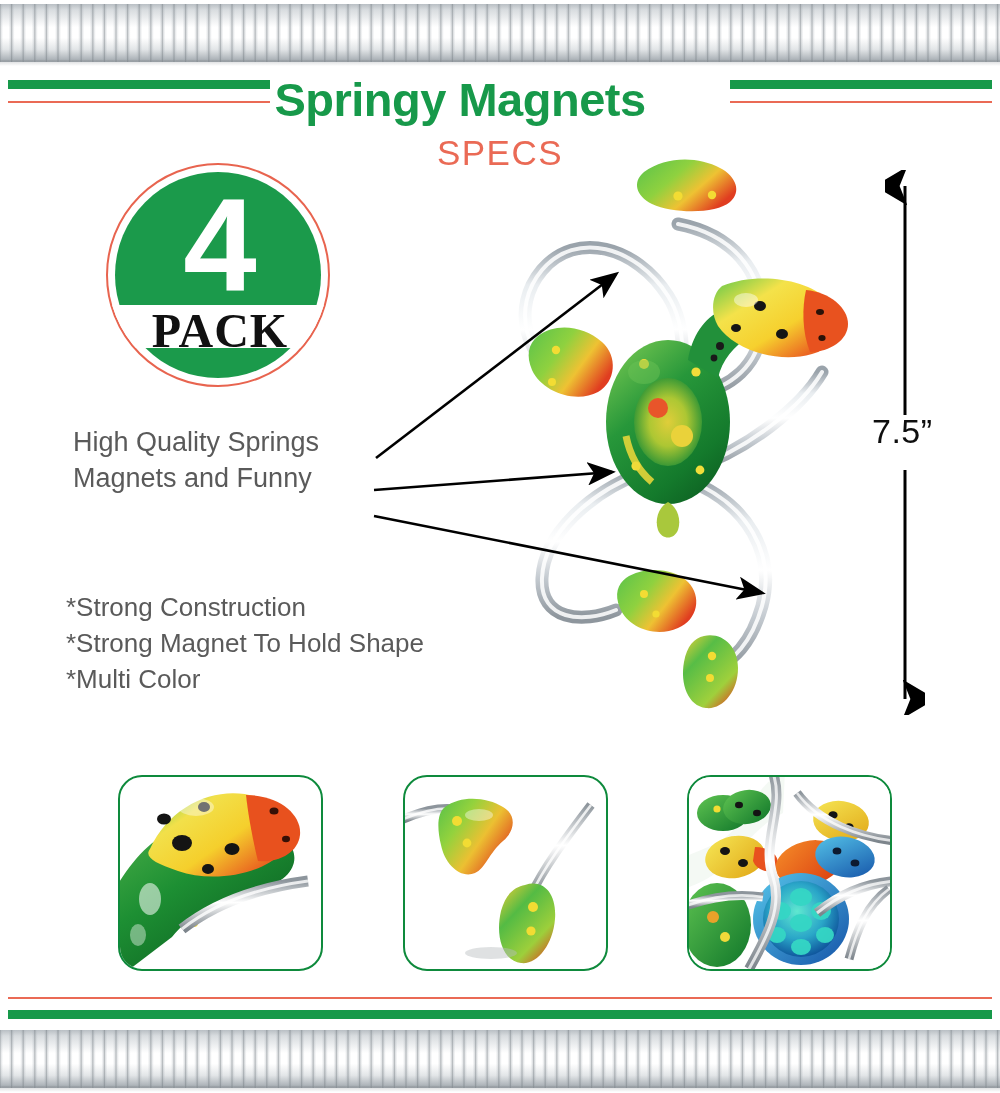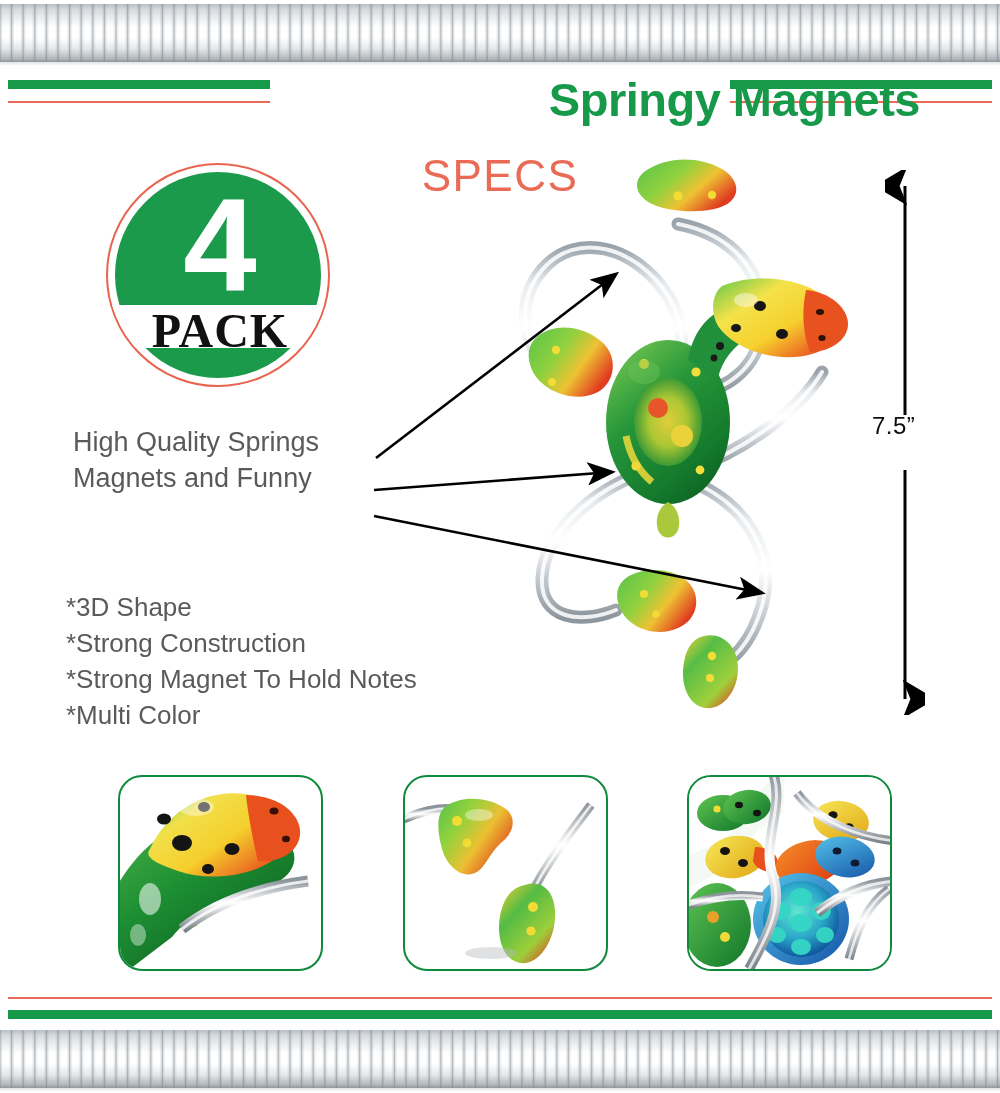--- a/index.html
+++ b/index.html
@@ -69,36 +69,35 @@
   .hdr-green-right { left: 730px; top: 80px; width: 262px; }
   .hdr-red-left    { left: 8px;   top: 101px; width: 262px; }
   .hdr-red-right   { left: 730px; top: 101px; width: 262px; }
 
   
   .title {
     position: absolute;
     left: 0;
     top: 72px;
     width: 920px;
-    text-align: right;
+    text-align: center;
     font-size: 47px;
     font-weight: bold;
     color: #17994A;
     letter-spacing: -0.5px;
   }
   .subtitle {
     position: absolute;
     left: 0;
     top: 133px;
     width: 1000px;
     text-align: center;
-    font-size: 44px;
+    font-size: 35px;
     color: #EA6A55;
     letter-spacing: 1.5px;
-    margin-top: 18px;
   }
 
   
   .badge {
     position: absolute;
     left: 106px;
     top: 163px;
     width: 224px;
     height: 224px;
     border-radius: 50%;
@@ -167,21 +166,21 @@
     font-size: 26px;
     line-height: 36px;
     color: #5A5A5A;
   }
 
   
   .dim-label {
     position: absolute;
     left: 872px;
     top: 412px;
-    font-size: 24px;
+    font-size: 34px;
     color: #0E0E0E;
     letter-spacing: 0.5px;
   }
 
   
   .thumb {
     position: absolute;
     top: 775px;
     width: 205px;
     height: 196px;
@@ -223,23 +222,22 @@
     <div class="badge-num">4</div>
     <div class="badge-word">PACK</div>
   </div>
 
   <div class="feature-text">
     <div>High Quality Springs</div>
     <div>Magnets and Funny</div>
   </div>
 
   <div class="bullet-list">
-    <div>*3D Shape</div>
     <div>*Strong Construction</div>
-    <div>*Strong Magnet To Hold Notes</div>
+    <div>*Strong Magnet To Hold Shape</div>
     <div>*Multi Color</div>
   </div>
 
   <svg class="abs" style="left:430px; top:150px;" width="460" height="580" viewBox="0 0 460 580">
     <defs>
       <linearGradient id="springG" x1="0" y1="0" x2="0" y2="1">
         <stop offset="0%" stop-color="#9aa3ab"></stop>
         <stop offset="22%" stop-color="#e9edf0"></stop>
         <stop offset="48%" stop-color="#ffffff"></stop>
         <stop offset="72%" stop-color="#c6ccd2"></stop>

